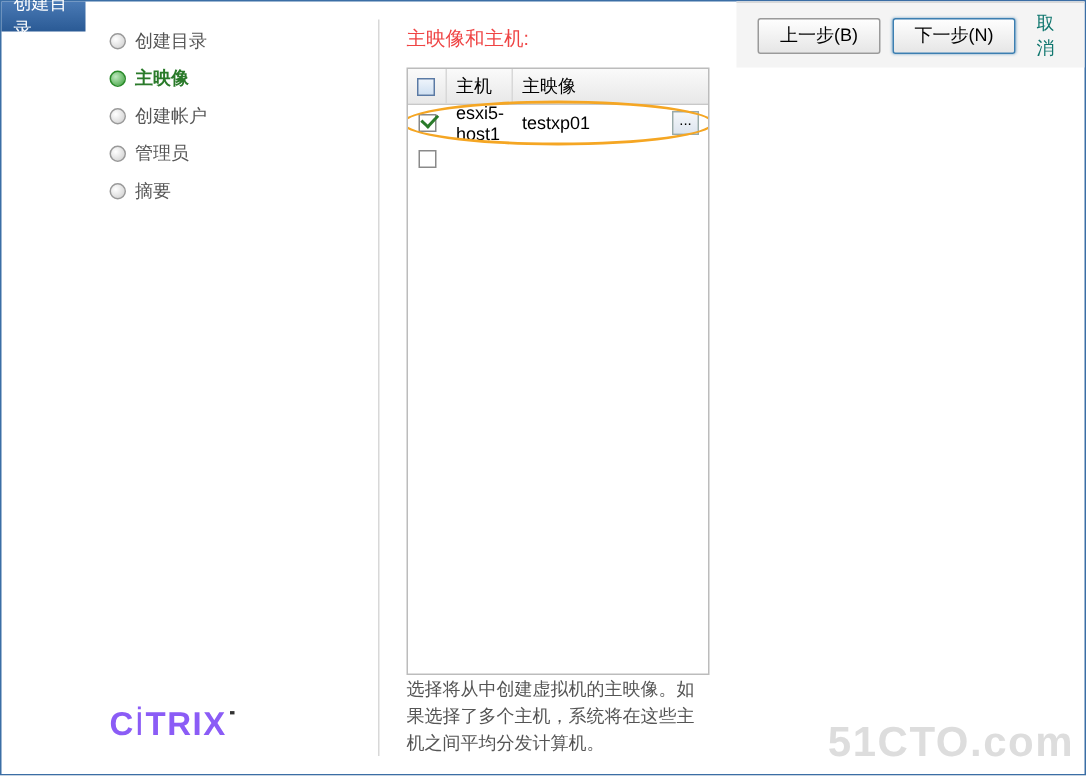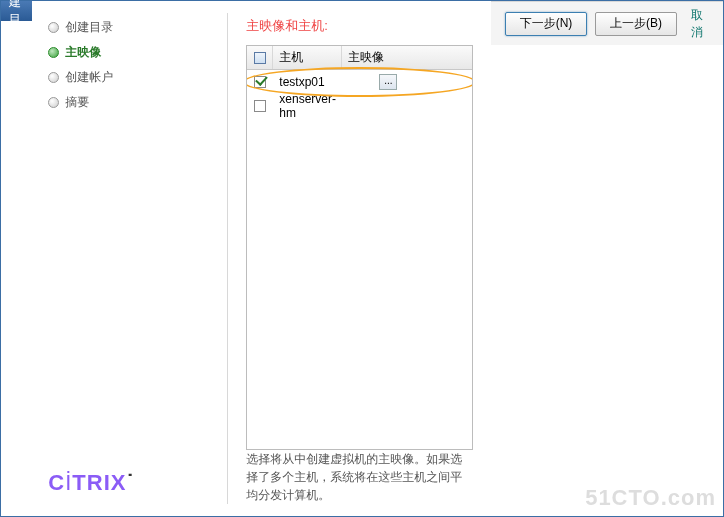--- a/index.html
+++ b/index.html
@@ -36,21 +36,21 @@
   .cbx { width: 12px; height: 12px; border: 1px solid #8a8a8a; background: #fff; position: relative; }
   .cbx.checked::after { content: ""; position: absolute; left: 1px; top: -1px; width: 9px; height: 5px; border-left: 2px solid #2a7a2a; border-bottom: 2px solid #2a7a2a; transform: rotate(-47deg); }
   .browse-btn { width: 18px; height: 16px; border: 1px solid #9aa; background: linear-gradient(#f5f7fa,#dde5ef); font-size: 10px; line-height: 12px; text-align: center; cursor: pointer; }
   .highlight-oval { position: absolute; top: 21px; left: -4px; right: -4px; height: 30px; border: 2px solid #f5a623; border-radius: 50%/50%; pointer-events: none; }
   .table-filler { flex: 1; }
   .hint { color: #555; font-size: 12px; line-height: 1.5; }
   .footer { border-top: 1px solid #d8d8d8; padding: 8px 14px; display: flex; align-items: center; justify-content: flex-end; gap: 8px; background: #f4f4f4; height: 44px; }
   .btn { min-width: 82px; height: 24px; border: 1px solid #9a9a9a; background: linear-gradient(#fefefe,#e6e6e6); font-size: 12px; cursor: pointer; border-radius: 2px; }
   .btn.default { border: 1px solid #3c7fb1; box-shadow: 0 0 2px rgba(60,127,177,0.7); }
   .cancel-link { color: #0f766e; cursor: pointer; padding: 0 6px; }
-  .watermark { position: absolute; bottom: 6px; right: 8px; color: rgba(120,120,120,0.25); font-size: 22px; font-weight: bold; font-family: Arial, sans-serif; letter-spacing: 1px; pointer-events: none; }
+  .watermark { position: absolute; bottom: 6px; right: 8px; color: rgba(120,120,120,0.25); font-size: 28px; font-weight: bold; font-family: Arial, sans-serif; letter-spacing: 1px; pointer-events: none; }
 </style>
 </head>
 <body>
 
 <div class="window">
   <div class="titlebar">
     <span>创建目录</span>
   </div>
   <div class="body">
 
@@ -60,20 +60,24 @@
           <span class="step-dot"></span>
           <span>创建目录</span>
         </div>
         <div class="step-item active">
           <span class="step-dot"></span>
           <span>主映像</span>
         </div>
         <div class="step-item">
           <span class="step-dot"></span>
           <span>创建帐户</span>
+        </div>
+        <div class="step-item">
+          <span class="step-dot"></span>
+          <span>管理员</span>
         </div>
         <div class="step-item">
           <span class="step-dot"></span>
           <span>摘要</span>
         </div>
       </div>
       <div class="sidebar-spacer"></div>
       <div class="brand">
         <span class="dark">C<span style="font-weight:normal">İ</span>TRIX</span><span class="dot">˙</span>
       </div>
@@ -90,44 +94,44 @@
             <div class="th-checkbox"></div>
           </div>
           <div class="th th-host">主机</div>
           <div class="th th-image">主映像</div>
         </div>
 
         <div class="row">
           <div class="cell cell-check">
             <div class="cbx checked"></div>
           </div>
+          <div class="cell cell-host">esxi5-host1</div>
           <div class="cell cell-image">
             <span>testxp01</span>
             <div class="browse-btn">...</div>
           </div>
         </div>
 
         <div class="row">
           <div class="cell cell-check">
             <div class="cbx"></div>
           </div>
-          <div class="cell cell-host">xenserver-hm</div>
           <div class="cell cell-image">
             <span></span>
           </div>
         </div>
 
         <div class="table-filler"></div>
         <div class="highlight-oval"></div>
       </div>
 
       <div class="hint">选择将从中创建虚拟机的主映像。如果选择了多个主机，系统将在这些主机之间平均分发计算机。</div>
 
       <div class="watermark">51CTO.com</div>
     </div>
   </div>
 
   <div class="footer">
+    <button class="btn">上一步(B)</button>
     <button class="btn default">下一步(N)</button>
-    <button class="btn">上一步(B)</button>
     <span class="cancel-link">取消</span>
   </div>
 </div>
 
 </body></html>

